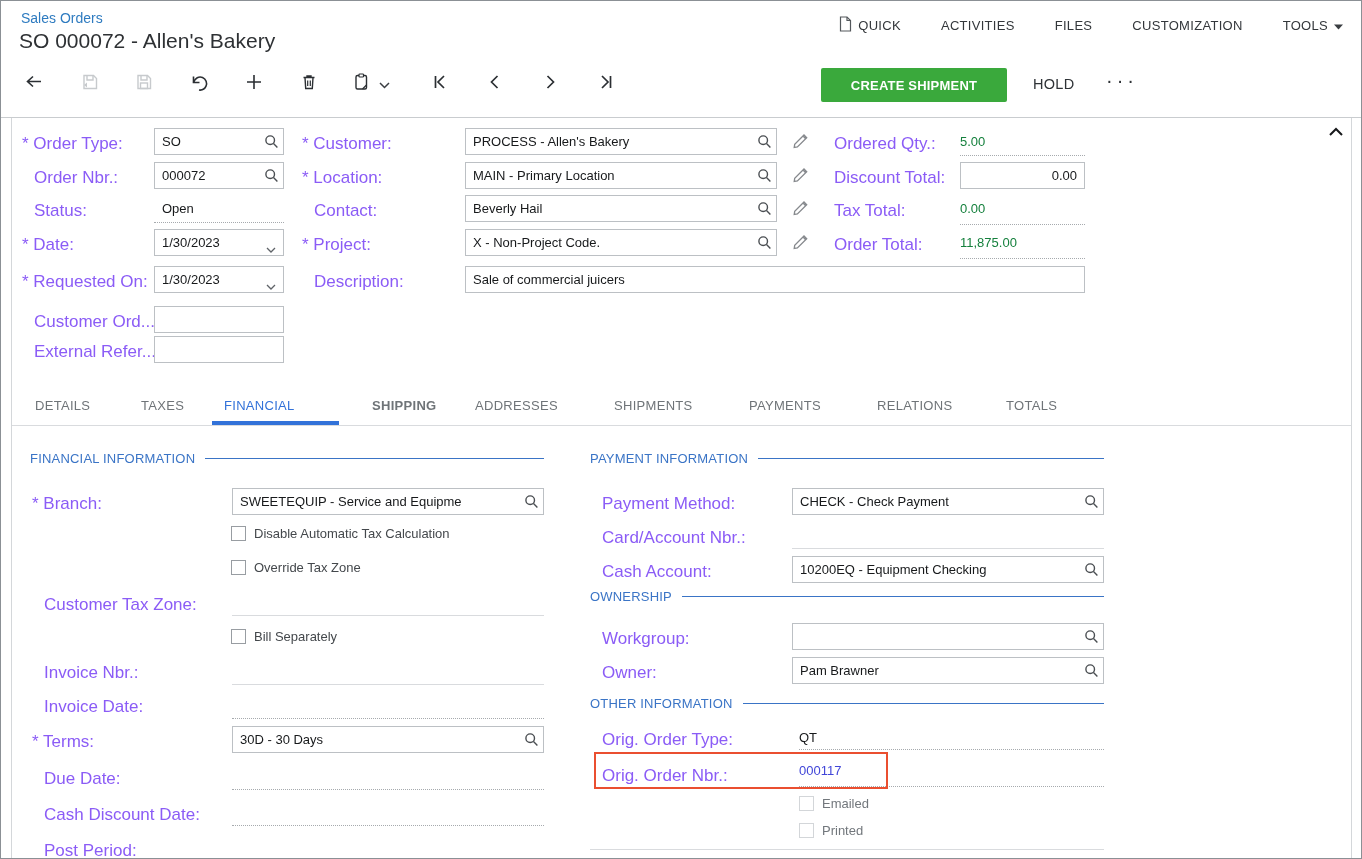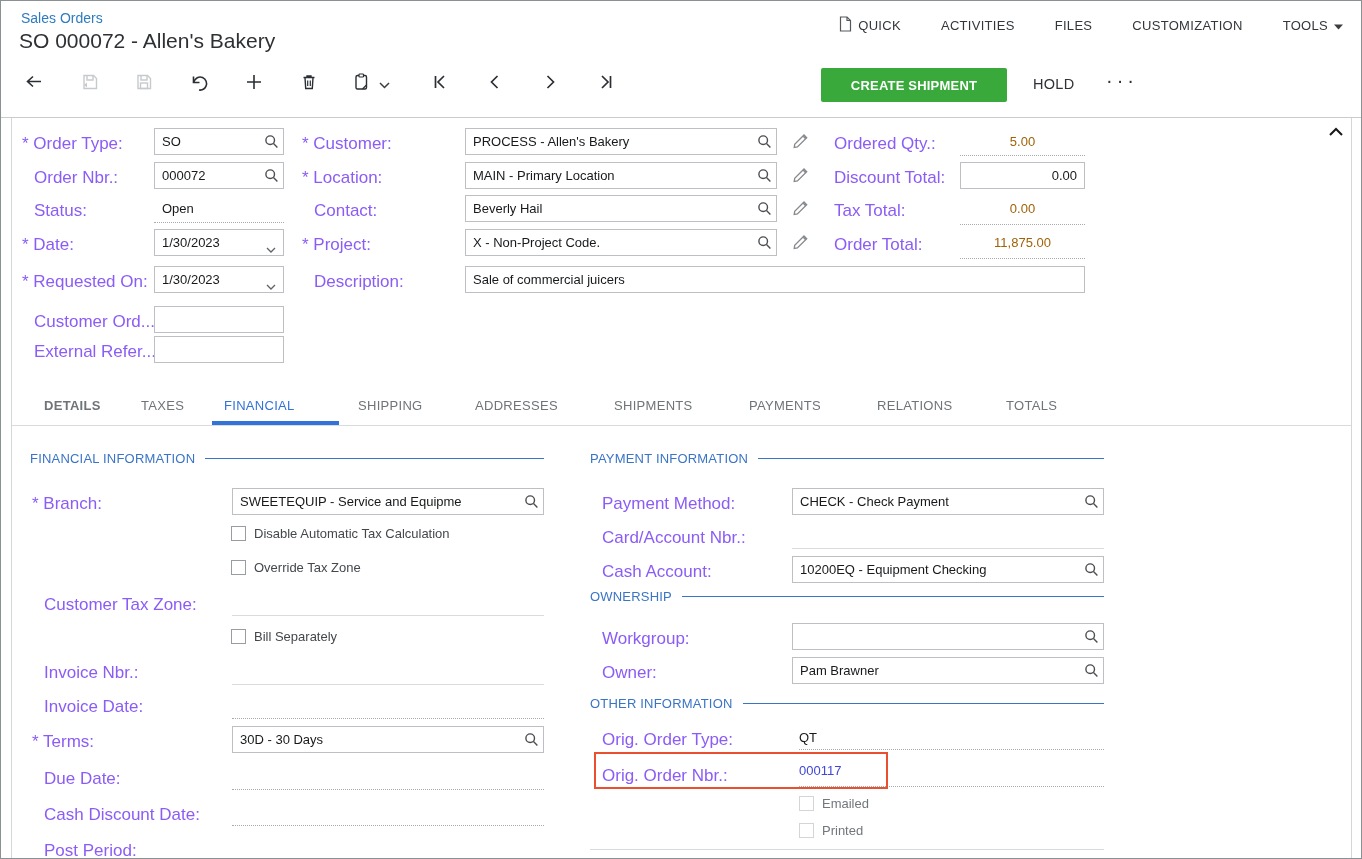--- a/index.html
+++ b/index.html
@@ -12,21 +12,21 @@
   .tbtn{position:absolute;width:34px;height:34px;top:66px;display:flex;align-items:center;justify-content:center;cursor:pointer;}
   .gbtn{position:absolute;top:67px;height:34px;background:#3aa93c;color:#fff;font-size:13px;font-weight:700;
         letter-spacing:.2px;display:flex;align-items:center;justify-content:center;cursor:pointer;border-radius:2px;}
   .holdbtn{position:absolute;top:75px;font-size:14.5px;color:#2e3236;cursor:pointer;letter-spacing:.3px;}
   .morebtn{position:absolute;top:68px;font-size:20px;color:#2e3236;letter-spacing:4px;cursor:pointer;}
   .divider{position:absolute;left:0;top:116px;width:1362px;border-top:1px solid #c9cccf;}
   .panel{position:absolute;left:10px;top:117px;width:1341px;height:742px;background:#fff;
          border-left:1px solid #d4d7da;border-right:1px solid #d4d7da;box-sizing:border-box;}
   .lbl{position:absolute;font-size:17px;color:#8b5cf6;white-space:nowrap;}
   .val{position:absolute;font-size:13px;color:#17191b;white-space:nowrap;}
-  .num{position:absolute;font-size:13px;color:#a16207;text-align:center;width:125px;}
+  .num{position:absolute;font-size:13px;color:#15803d;text-align:left;width:125px;}
   .fbox{position:absolute;height:27px;box-sizing:border-box;border:1px solid #bcc0c4;background:#fff;
         display:flex;align-items:center;padding:0 24px 0 7px;font-size:13px;color:#17191b;
         overflow:hidden;white-space:nowrap;cursor:text;}
   .fbox .ico{position:absolute;right:4px;top:5px;}
   .fbox .chev{position:absolute;right:7px;top:11px;}
   .fbox.noicon{padding-right:7px;}
   .dot{position:absolute;border-top:1px dotted #a6aaae;}
   .sol{position:absolute;border-top:1px solid #d9dbde;}
   .chkrow{position:absolute;display:flex;align-items:center;gap:8px;font-size:13px;color:#44484c;cursor:pointer;}
   .cb{width:15px;height:15px;box-sizing:border-box;border:1px solid #989da2;background:#fff;}
@@ -286,24 +286,24 @@
     </div>
 
     <div class="lbl" style="left:822px;top:83px;">Tax Total:</div>
     <div class="num" style="left:948px;top:83px;">0.00</div>
     <div class="dot" style="left:948px;top:106px;width:125px;"></div>
 
     <div class="lbl" style="left:822px;top:117px;">Order Total:</div>
     <div class="num" style="left:948px;top:117px;">11,875.00</div>
     <div class="dot" style="left:948px;top:140px;width:125px;"></div>
 
-    <div class="tab" style="left:32px;font-weight:bold;">DETAILS</div>
+    <div class="tab" style="left:23px;">DETAILS</div>
     <div class="tab" style="left:129px;">TAXES</div>
     <div class="tab active" style="left:212px;">FINANCIAL</div>
-    <div class="tab" style="left:346px;">SHIPPING</div>
+    <div class="tab" style="left:360px;font-weight:bold;">SHIPPING</div>
     <div class="tab" style="left:463px;">ADDRESSES</div>
     <div class="tab" style="left:602px;">SHIPMENTS</div>
     <div class="tab" style="left:737px;">PAYMENTS</div>
     <div class="tab" style="left:865px;">RELATIONS</div>
     <div class="tab" style="left:994px;">TOTALS</div>
     <div class="tab-underline"></div>
     <div class="sol" style="left:0;top:307px;width:1339px;"></div>
 
     <div class="sec" style="left:18px;top:333px;width:514px;">
       <span>FINANCIAL INFORMATION</span>

